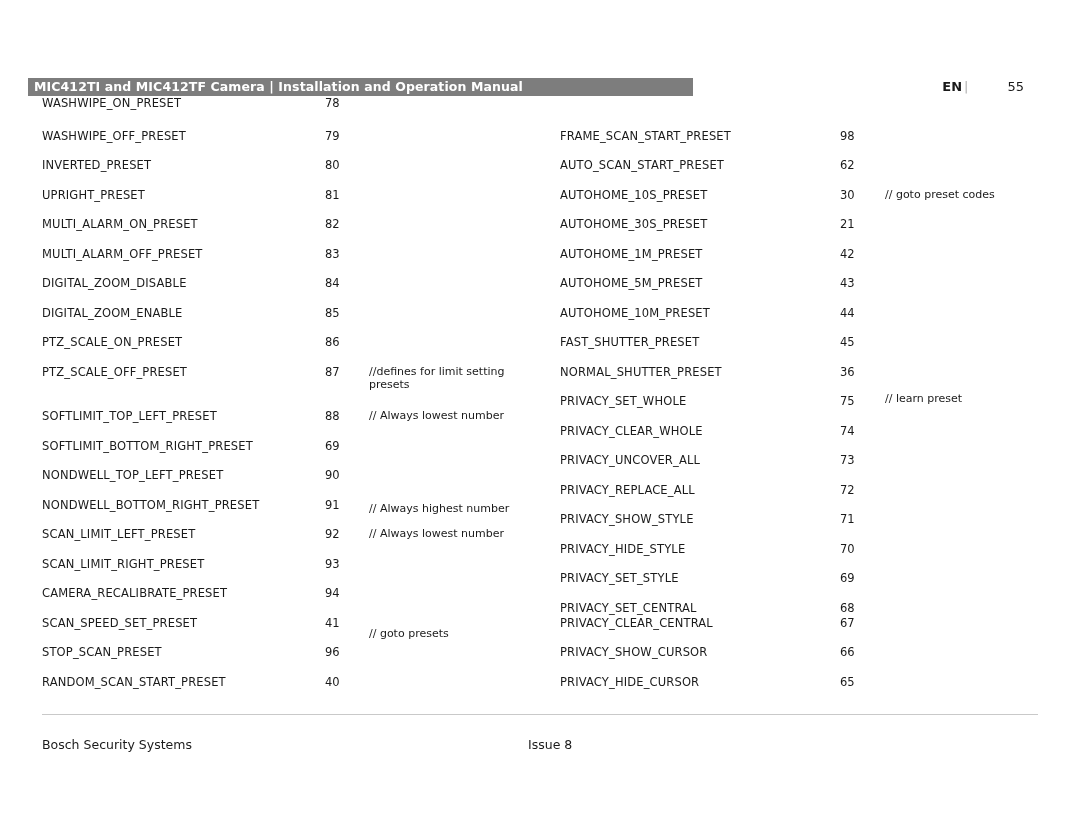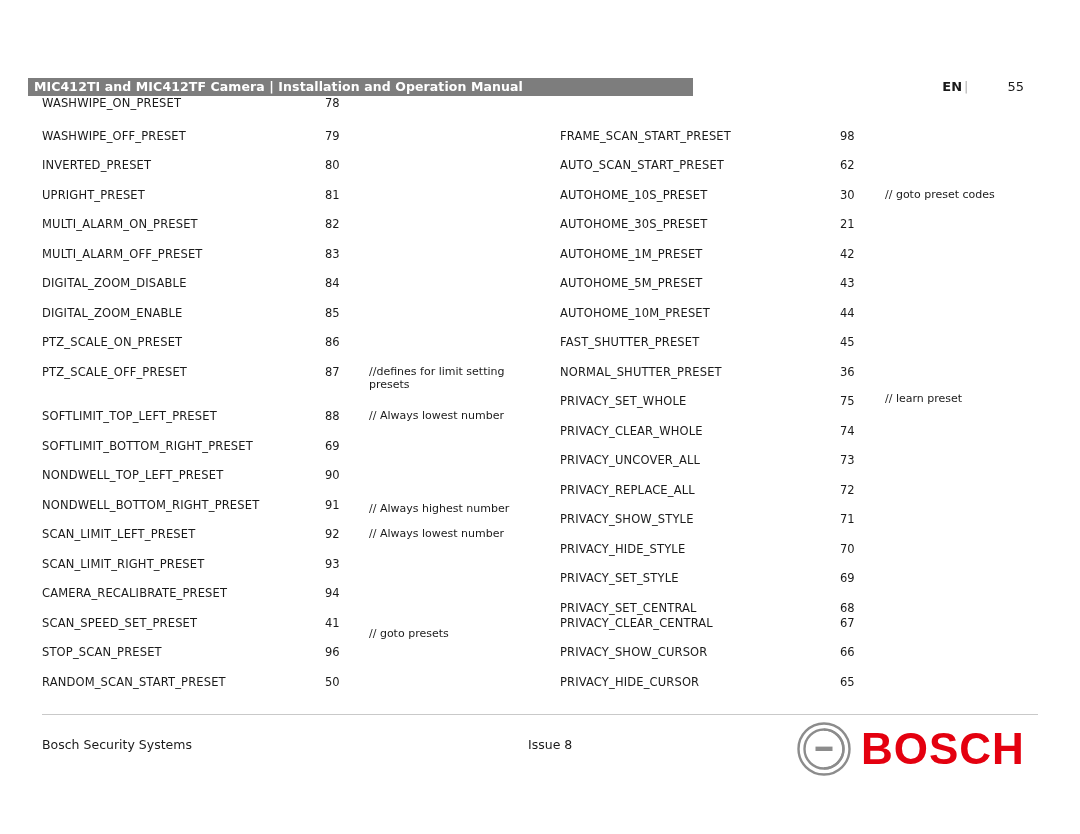--- a/index.html
+++ b/index.html
@@ -252,21 +252,21 @@
         <span class="name">SCAN_SPEED_SET_PRESET</span>
         <span class="num">41</span>
       </div>
       <div class="entry" style="top: 549px;">
         <span class="name">STOP_SCAN_PRESET</span>
         <span class="num">96</span>
       </div>
       <div class="note" style="top: 531px;">// goto presets</div>
       <div class="entry" style="top: 579px;">
         <span class="name">RANDOM_SCAN_START_PRESET</span>
-        <span class="num">50</span>
+        <span class="num">40</span>
       </div>
     </div>
   <div class="col col-right" id="col-right">
       <div class="entry" style="top: 33px;">
         <span class="name">FRAME_SCAN_START_PRESET</span>
         <span class="num">98</span>
       </div>
       <div class="entry" style="top: 62px;">
         <span class="name">AUTO_SCAN_START_PRESET</span>
         <span class="num">62</span>
@@ -344,25 +344,14 @@
       <div class="entry" style="top: 579px;">
         <span class="name">PRIVACY_HIDE_CURSOR</span>
         <span class="num">65</span>
       </div>
     </div>
 
   <div class="footer-rule"></div>
   <div class="footer-left">Bosch Security Systems</div>
   <div class="footer-center">Issue 8</div>
 
-  <div class="logo-wrap">
-    <div class="logo-mark">
-      <svg width="54" height="54" viewBox="0 0 54 54">
-        <circle cx="27" cy="27" r="25.5" fill="none" stroke="#8c8c8c" stroke-width="2.4"></circle>
-        <circle cx="27" cy="27" r="19.5" fill="none" stroke="#8c8c8c" stroke-width="2.4"></circle>
-        <path d="M27 7.6 A19.4 19.4 0 0 1 27 46.4" fill="none" stroke="#8c8c8c" stroke-width="2.4"></path>
-        <rect x="18.5" y="24.6" width="17" height="4.4" fill="#8c8c8c"></rect>
-      </svg>
-    </div>
-    <div class="logo-text">BOSCH</div>
-  </div>
 
 </div>
 
 </body></html>

